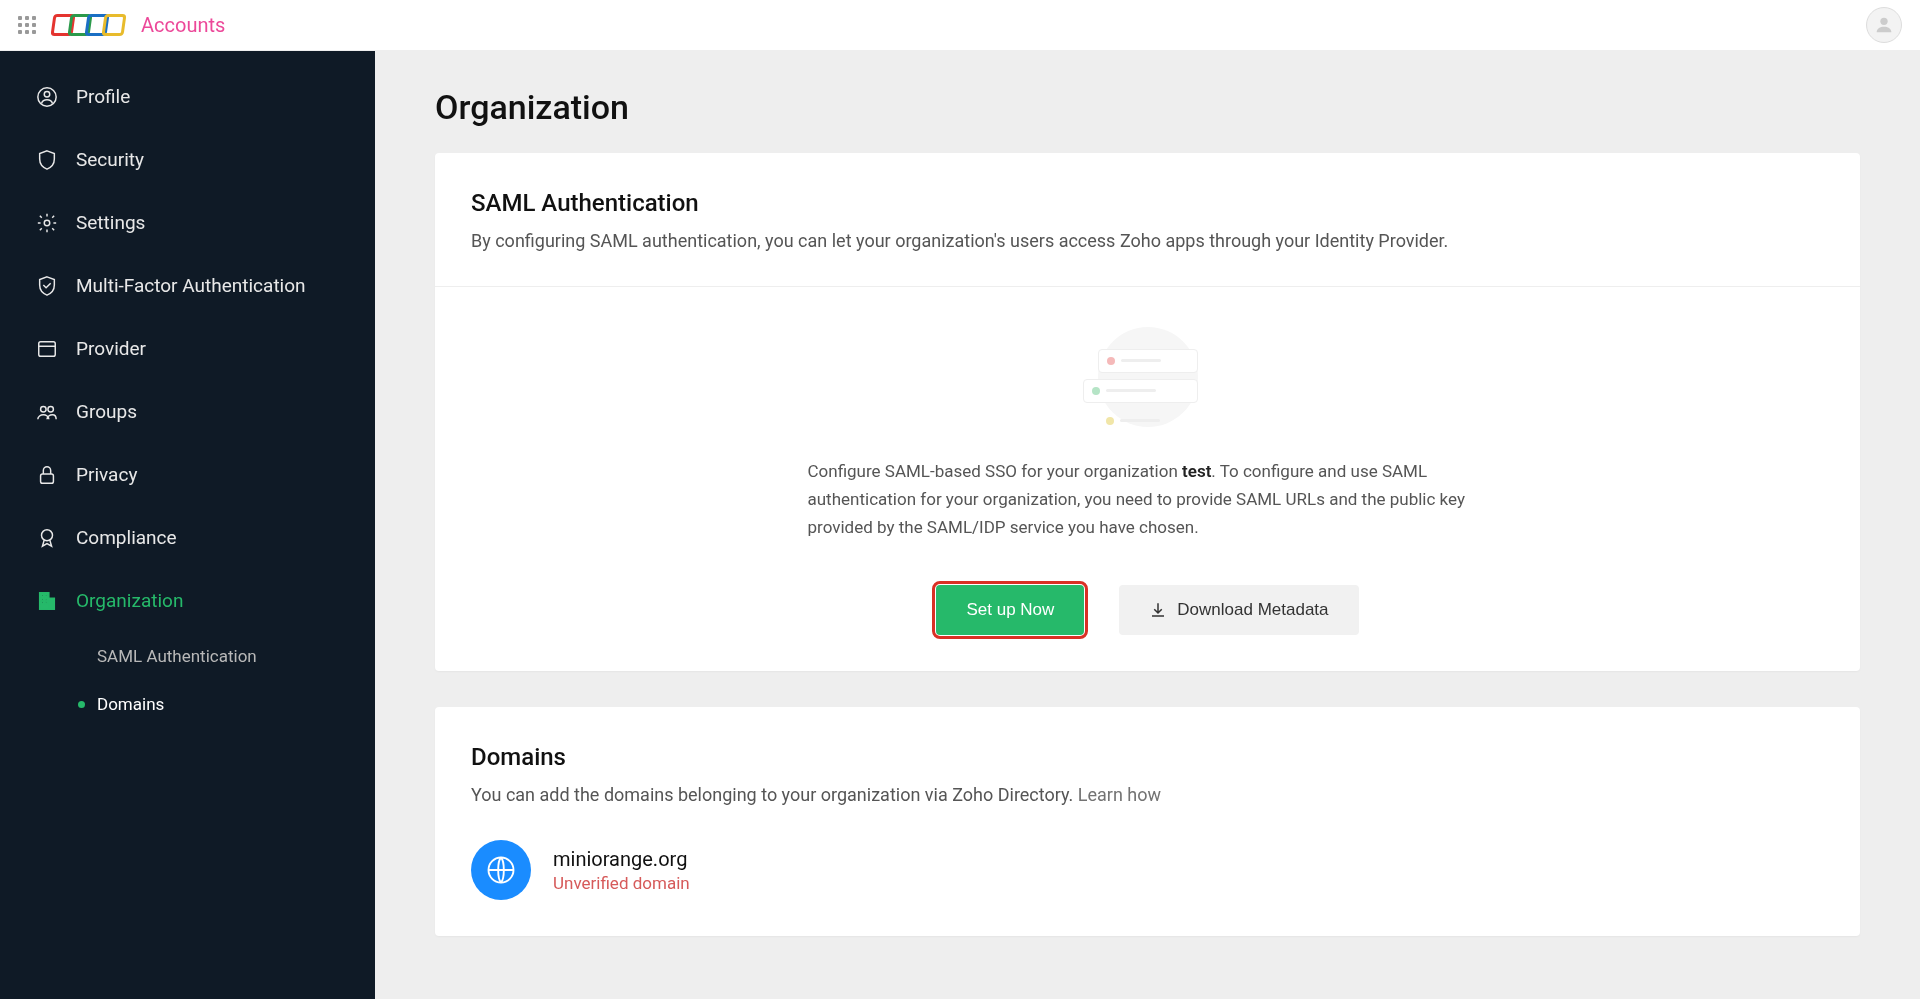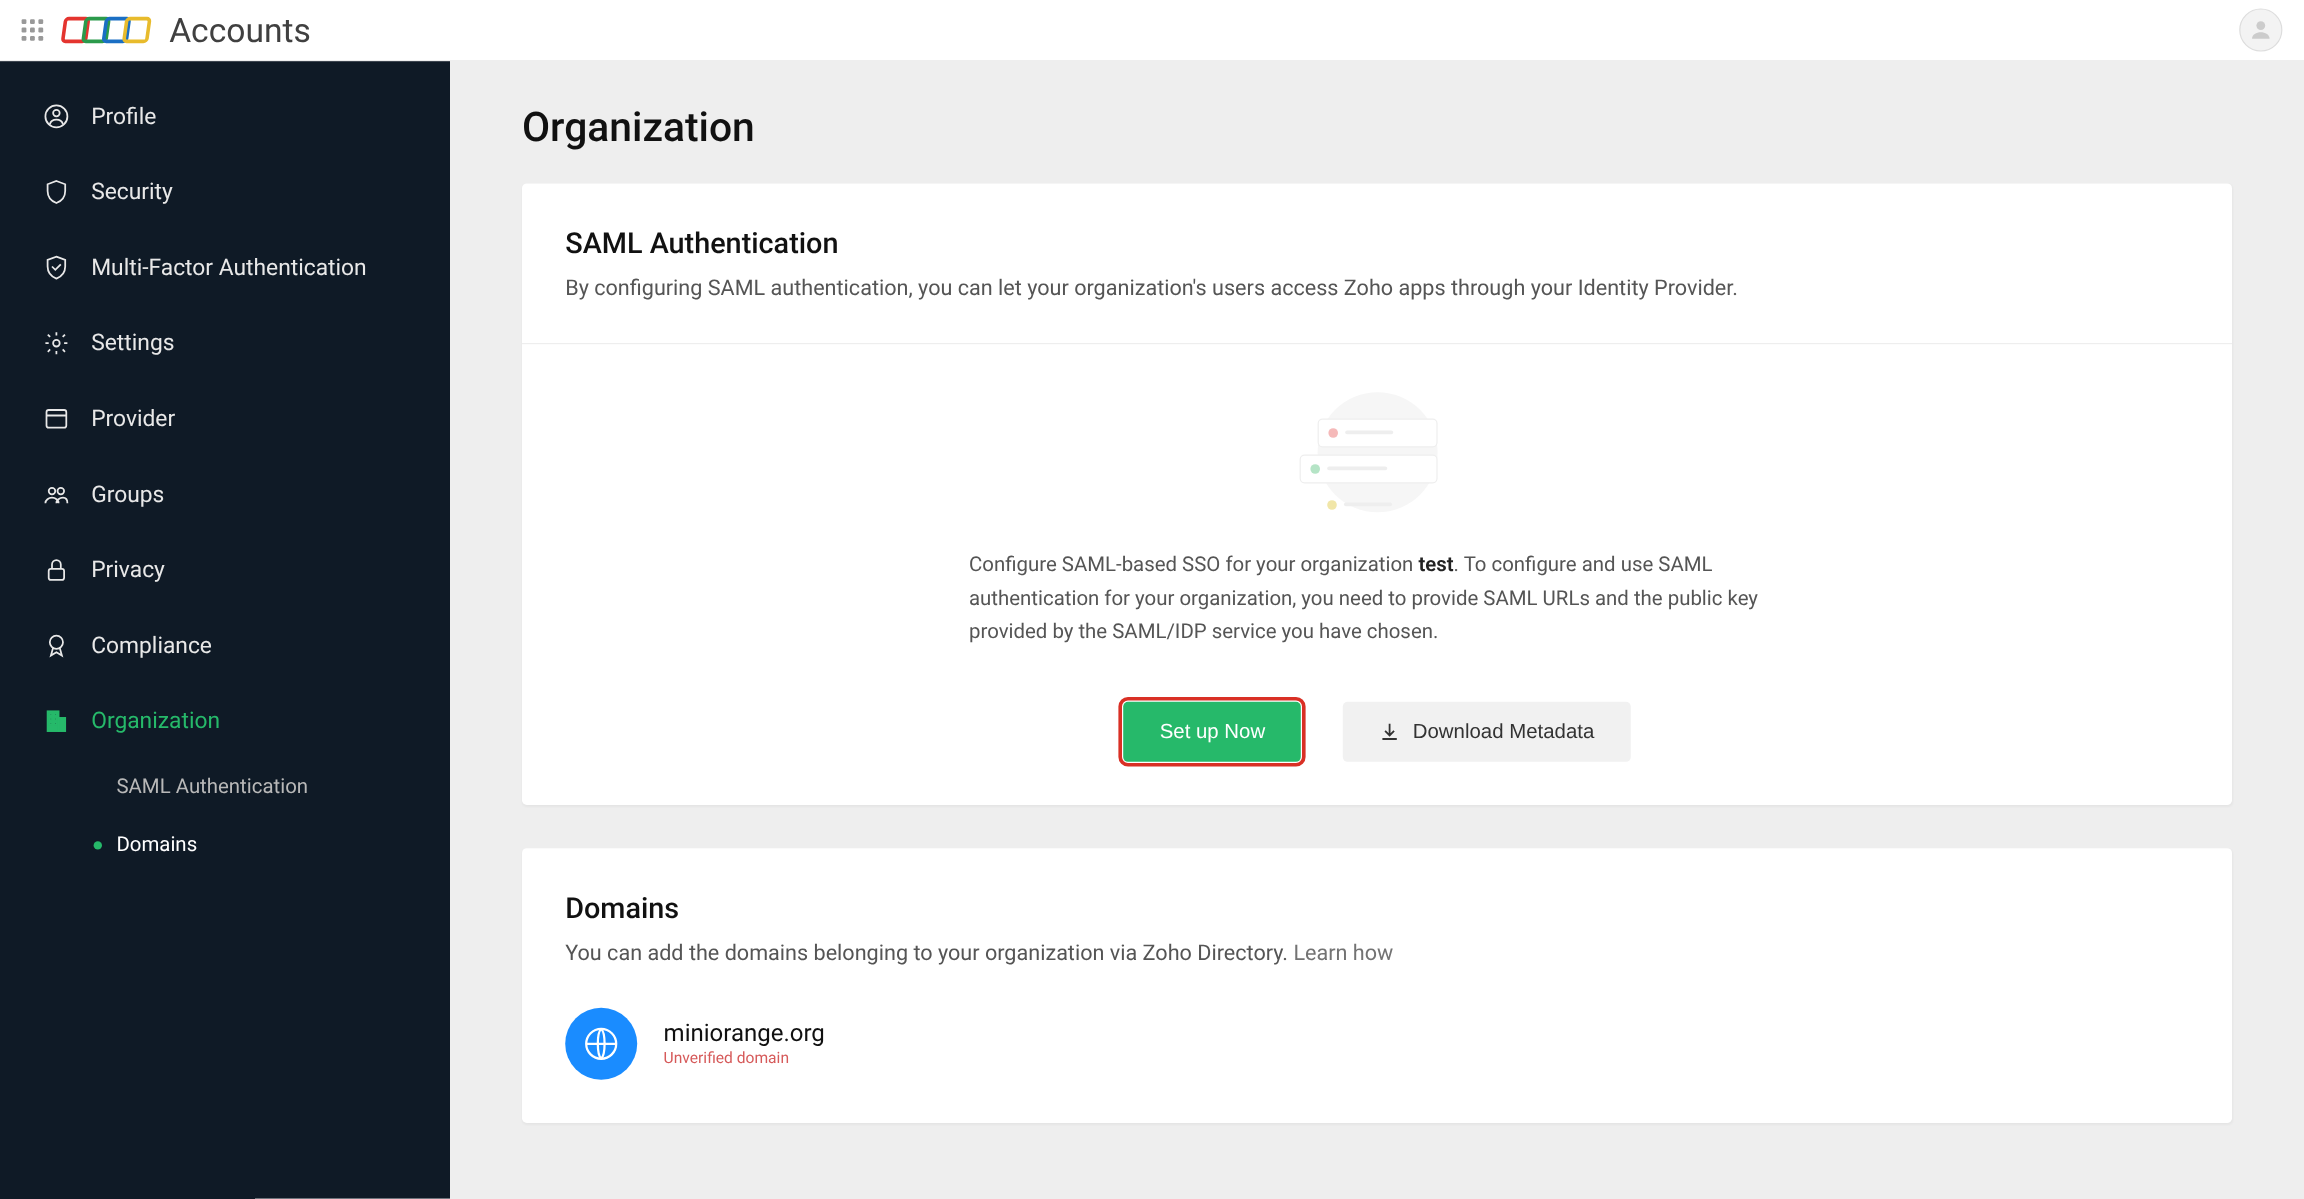--- a/index.html
+++ b/index.html
@@ -9,21 +9,21 @@
 .header { height:51px; display:flex; align-items:center; padding:0 18px; border-bottom:1px solid #eee; background:#fff; justify-content:space-between;}
 .header-left { display:flex; align-items:center; gap:16px;}
 .apps-grid { width:18px;height:18px;display:grid;grid-template-columns:repeat(3,4px);grid-template-rows:repeat(3,4px);gap:3px; cursor:pointer;}
 .apps-grid span{background:#999;border-radius:1px;}
 .logo { display:flex; gap:0; align-items:center;}
 .logo-book{width:22px;height:22px;border:3px solid;border-radius:4px;transform:skewX(-8deg);}
 .lb1{border-color:#e4342f;margin-right:-5px;}
 .lb2{border-color:#2b9a4b;margin-right:-5px;}
 .lb3{border-color:#1a6fc4;margin-right:-5px;}
 .lb4{border-color:#e8bb2c;}
-.app-title{font-size:28px;font-weight:400;color:#404040;}
+.app-title{font-size:20px;font-weight:400;color:#ec4899;}
 .avatar{width:36px;height:36px;border-radius:50%;background:#f3f3f3;border:1px solid #ddd;display:flex;align-items:center;justify-content:center;}
 .avatar svg{width:22px;height:22px;fill:#ccc;}
 
 
 .layout{display:flex;height:948px;}
 .sidebar{width:375px;background:#0f1a26;color:#e8e8e8;padding-top:14px;}
 .nav-item{display:flex;align-items:center;gap:18px;padding:20px 36px;cursor:pointer;font-size:19px;color:#e8e8e8;}
 .nav-item.active{color:#26b96a;}
 .nav-item .icon{width:22px;height:22px;display:flex;align-items:center;justify-content:center;}
 .nav-item svg{width:22px;height:22px;stroke:#e8e8e8;fill:none;stroke-width:1.6;}
@@ -56,21 +56,21 @@
 .btn-row{display:flex;justify-content:center;gap:35px;margin-top:44px;}
 .btn{padding:15px 30px;font-size:17px;border-radius:4px;cursor:pointer;display:flex;align-items:center;gap:10px;}
 .btn-primary{background:#26b96a;color:#fff;border:none; outline:3px solid #d93025; outline-offset:1px;}
 .btn-secondary{background:#f1f1f1;color:#333;border:none;}
 .btn-secondary svg{width:18px;height:18px;stroke:#333;fill:none;stroke-width:2;}
 
 .domain-row{display:flex;align-items:center;gap:22px;margin-top:30px;}
 .domain-icon{width:60px;height:60px;border-radius:50%;background:#1a8cff;display:flex;align-items:center;justify-content:center;}
 .domain-icon svg{width:30px;height:30px;stroke:#fff;fill:none;stroke-width:1.5;}
 .domain-name{font-size:20px;color:#111;}
-.domain-status{font-size:13px;color:#d65a5a;margin-top:2px;}
+.domain-status{font-size:17px;color:#d65a5a;margin-top:2px;}
 </style>
 </head>
 <body>
 
 <div class="header">
   <div class="header-left">
     <div class="apps-grid">
       <span></span>
         <span></span>
         <span></span>
@@ -113,34 +113,34 @@
       <span class="icon">
           <svg viewBox="0 0 24 24">
             <path d="M12 2l8 3v6c0 5-3 9-8 11-5-2-8-6-8-11V5l8-3z"></path>
           </svg>
         </span>
       <span>Security</span>
     </div>
     <div class="nav-item">
       <span class="icon">
           <svg viewBox="0 0 24 24">
+            <circle cx="12" cy="12" r="3"></circle>
+            <path d="M12 2v3M12 19v3M4.2 4.2l2.1 2.1M17.7 17.7l2.1 2.1M2 12h3M19 12h3M4.2 19.8l2.1-2.1M17.7 6.3l2.1-2.1"></path>
+          </svg>
+        </span>
+      <span>Settings</span>
+    </div>
+    <div class="nav-item">
+      <span class="icon">
+          <svg viewBox="0 0 24 24">
             <path d="M12 2l8 3v6c0 5-3 9-8 11-5-2-8-6-8-11V5l8-3z"></path>
             <path d="M8 11l3 3 5-5"></path>
           </svg>
         </span>
       <span>Multi-Factor Authentication</span>
-    </div>
-    <div class="nav-item">
-      <span class="icon">
-          <svg viewBox="0 0 24 24">
-            <circle cx="12" cy="12" r="3"></circle>
-            <path d="M12 2v3M12 19v3M4.2 4.2l2.1 2.1M17.7 17.7l2.1 2.1M2 12h3M19 12h3M4.2 19.8l2.1-2.1M17.7 6.3l2.1-2.1"></path>
-          </svg>
-        </span>
-      <span>Settings</span>
     </div>
     <div class="nav-item">
       <span class="icon">
           <svg viewBox="0 0 24 24">
             <rect x="3" y="4" width="18" height="16" rx="2"></rect>
             <path d="M3 9h18"></path>
           </svg>
         </span>
       <span>Provider</span>
     </div>

